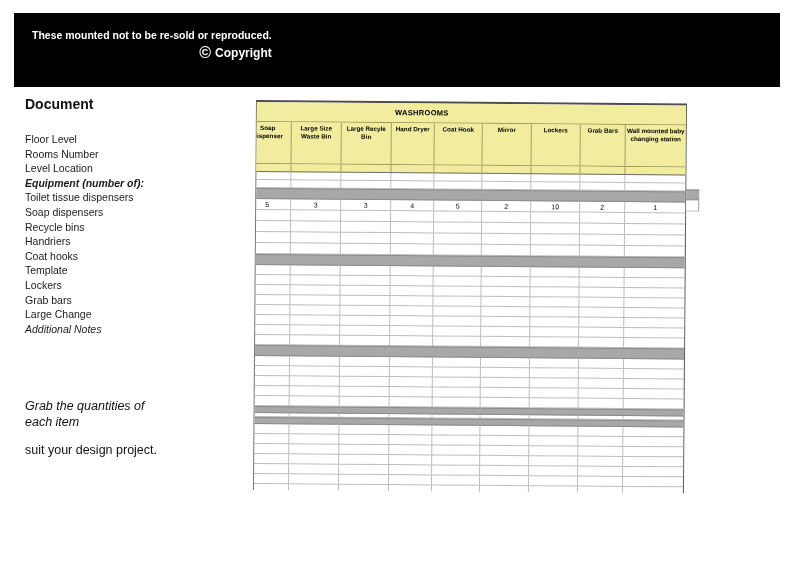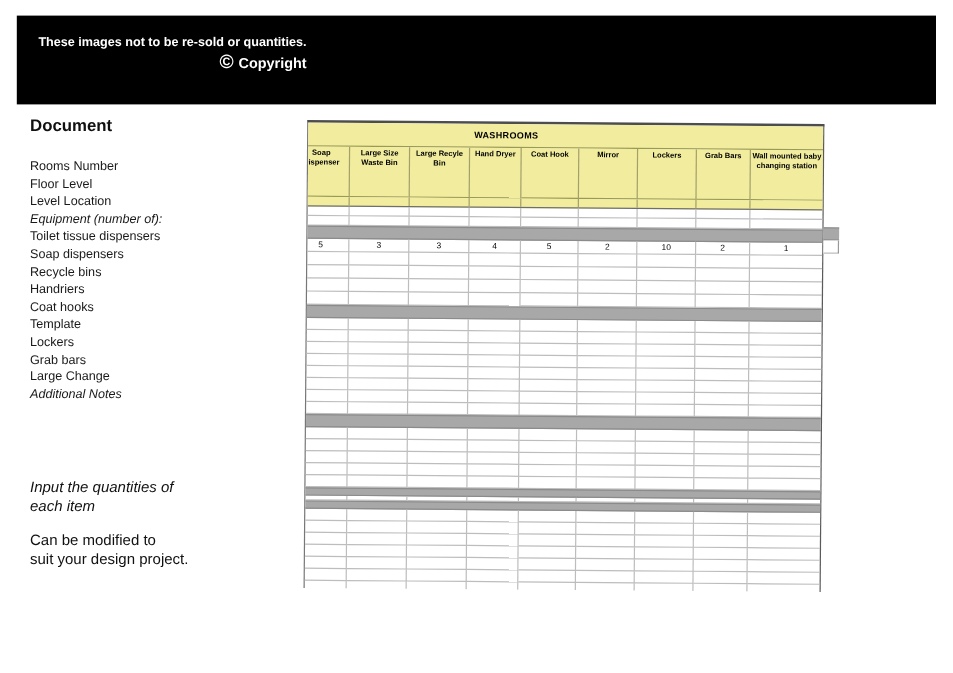--- a/index.html
+++ b/index.html
@@ -19,21 +19,21 @@
   .banner-right{text-align:right;padding-top:7px;flex-shrink:0;}
   .banner-notice{font-size:10.5px;font-weight:bold;white-space:nowrap;}
   .banner-copyright{margin-top:5px;font-size:12px;font-weight:bold;display:flex;justify-content:flex-end;align-items:center;gap:4px;}
   .copy-symbol{font-size:16px;line-height:14px;}
 
   
   .left-panel{position:absolute;left:25px;top:95px;width:215px;}
   .heading-line{font-size:14px;font-weight:bold;line-height:18px;}
   .cat-list{list-style:none;margin:19px 0 0;padding:0;}
   .cat-list li{font-size:10.5px;line-height:14.6px;color:#1a1a1a;}
-  .cat-list li.italic-bold{font-style:italic;font-weight:400;}
+  .cat-list li.italic-bold{font-style:italic;font-weight:700;}
   .cat-list li.italic{font-style:italic;}
   .note{position:absolute;left:25px;font-size:12.5px;line-height:15.5px;color:#111;}
   .note-quantities{top:399px;font-style:italic;}
   .note-modified{top:443px;}
 
   
   .sheet-wrap{position:absolute;left:256px;top:100px;width:445px;height:393px;
               transform:rotate(.45deg);transform-origin:0 0;}
   .sheet{position:absolute;left:0;top:0;width:431px;height:390px;overflow:hidden;background:#fff;
          border-top:2px solid #4d4d4d;border-left:1px solid #777;border-right:1px solid #5a5a5a;box-sizing:border-box;}
@@ -56,56 +56,55 @@
   .right-stub .stub-band{height:11px;background:var(--band);border-top:1px solid #8b8b8b;border-bottom:1px solid #8b8b8b;box-sizing:border-box;}
   .right-stub .stub-white{height:11px;background:#fff;border-bottom:1px solid var(--grid);border-right:1px solid #999;box-sizing:border-box;}
 </style>
 </head>
 <body>
 
 <div class="page">
 
   <header class="banner">
     <div class="banner-right">
-      <div class="banner-notice">These images not to be re-sold or quantities.</div>
+      <div class="banner-notice">These mounted not to be re-sold or reproduced.</div>
       <div class="banner-copyright">
         <span class="copy-symbol">©</span>
         <span>Copyright</span>
       </div>
     </div>
   </header>
 
   <aside class="left-panel">
     <div class="heading">
       <div class="heading-line">Document</div>
     </div>
     <ul class="cat-list">
+        <li>Floor Level</li>
         <li>Rooms Number</li>
-        <li>Floor Level</li>
         <li>Level Location</li>
         <li class="italic-bold">Equipment (number of):</li>
         <li>Toilet tissue dispensers</li>
         <li>Soap dispensers</li>
         <li>Recycle bins</li>
         <li>Handriers</li>
         <li>Coat hooks</li>
         <li>Template</li>
         <li>Lockers</li>
         <li>Grab bars</li>
         <li>Large Change</li>
         <li class="italic">Additional Notes</li>
       </ul>
   </aside>
 
   <div class="note note-quantities">
-    <div>Input the quantities of</div>
+    <div>Grab the quantities of</div>
     <div>each item</div>
   </div>
   <div class="note note-modified">
-    <div>Can be modified to</div>
     <div>suit your design project.</div>
   </div>
 
   <div class="sheet-wrap">
     <div class="sheet">
       <div class="sheet-inner">
           <div class="srow title" style="height: 20px;">
             <div class="sheet-title">WASHROOMS</div>
           </div>
           <div class="srow header" style="height: 42px;">

